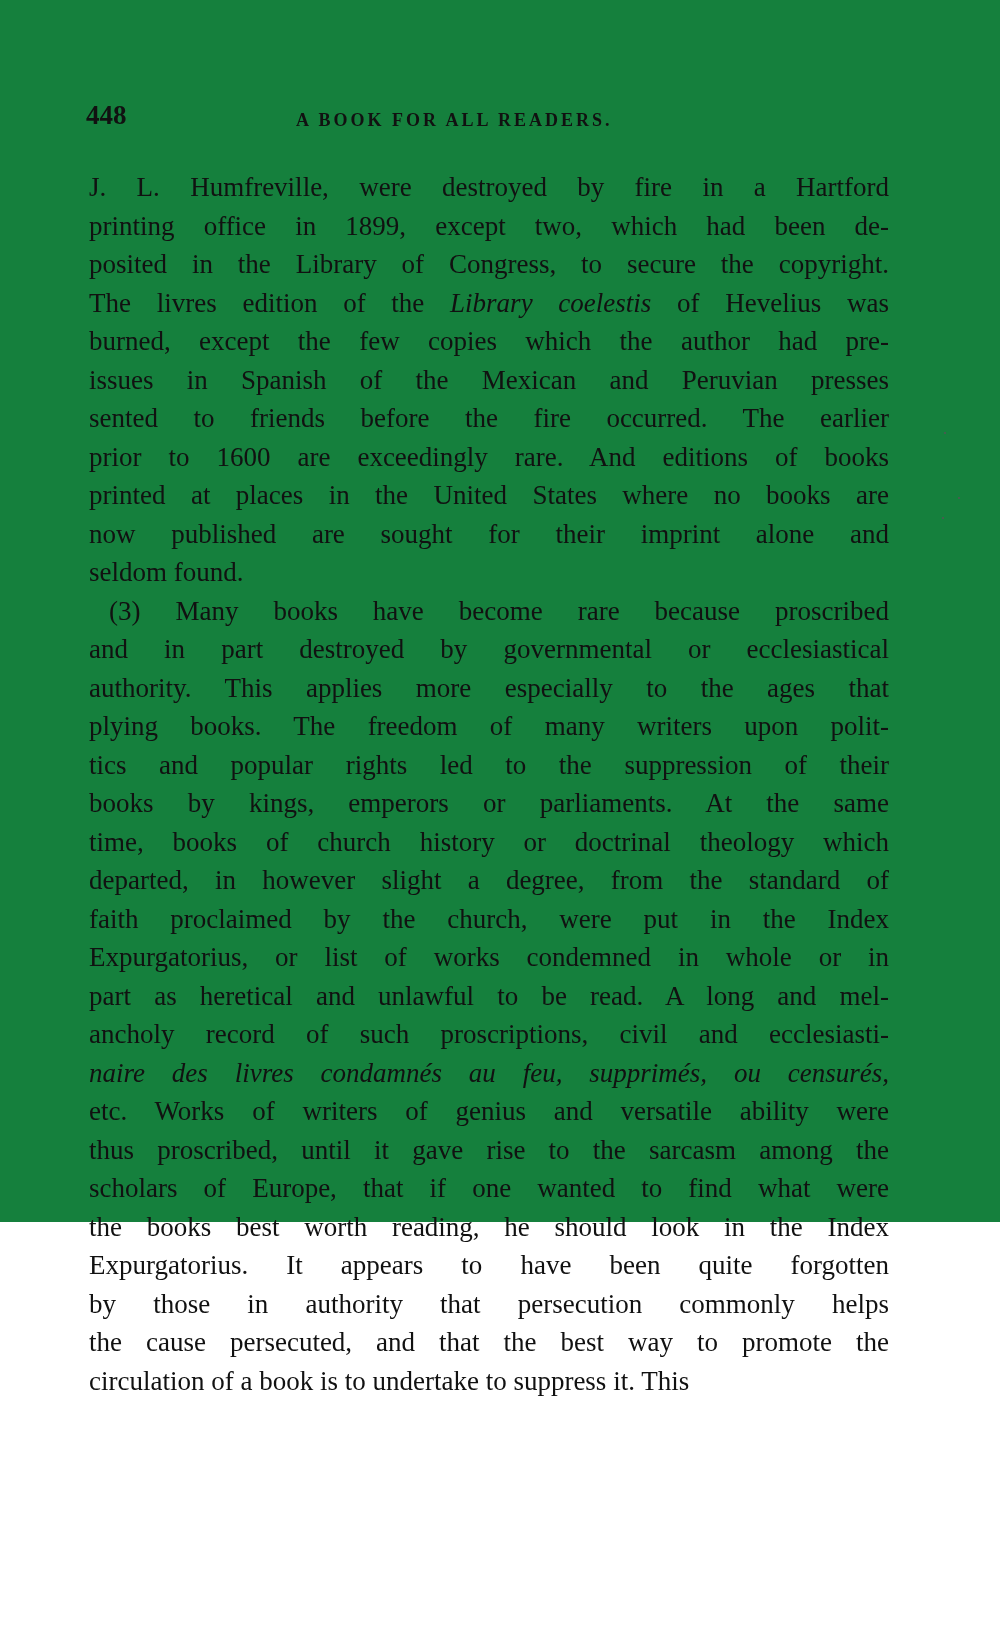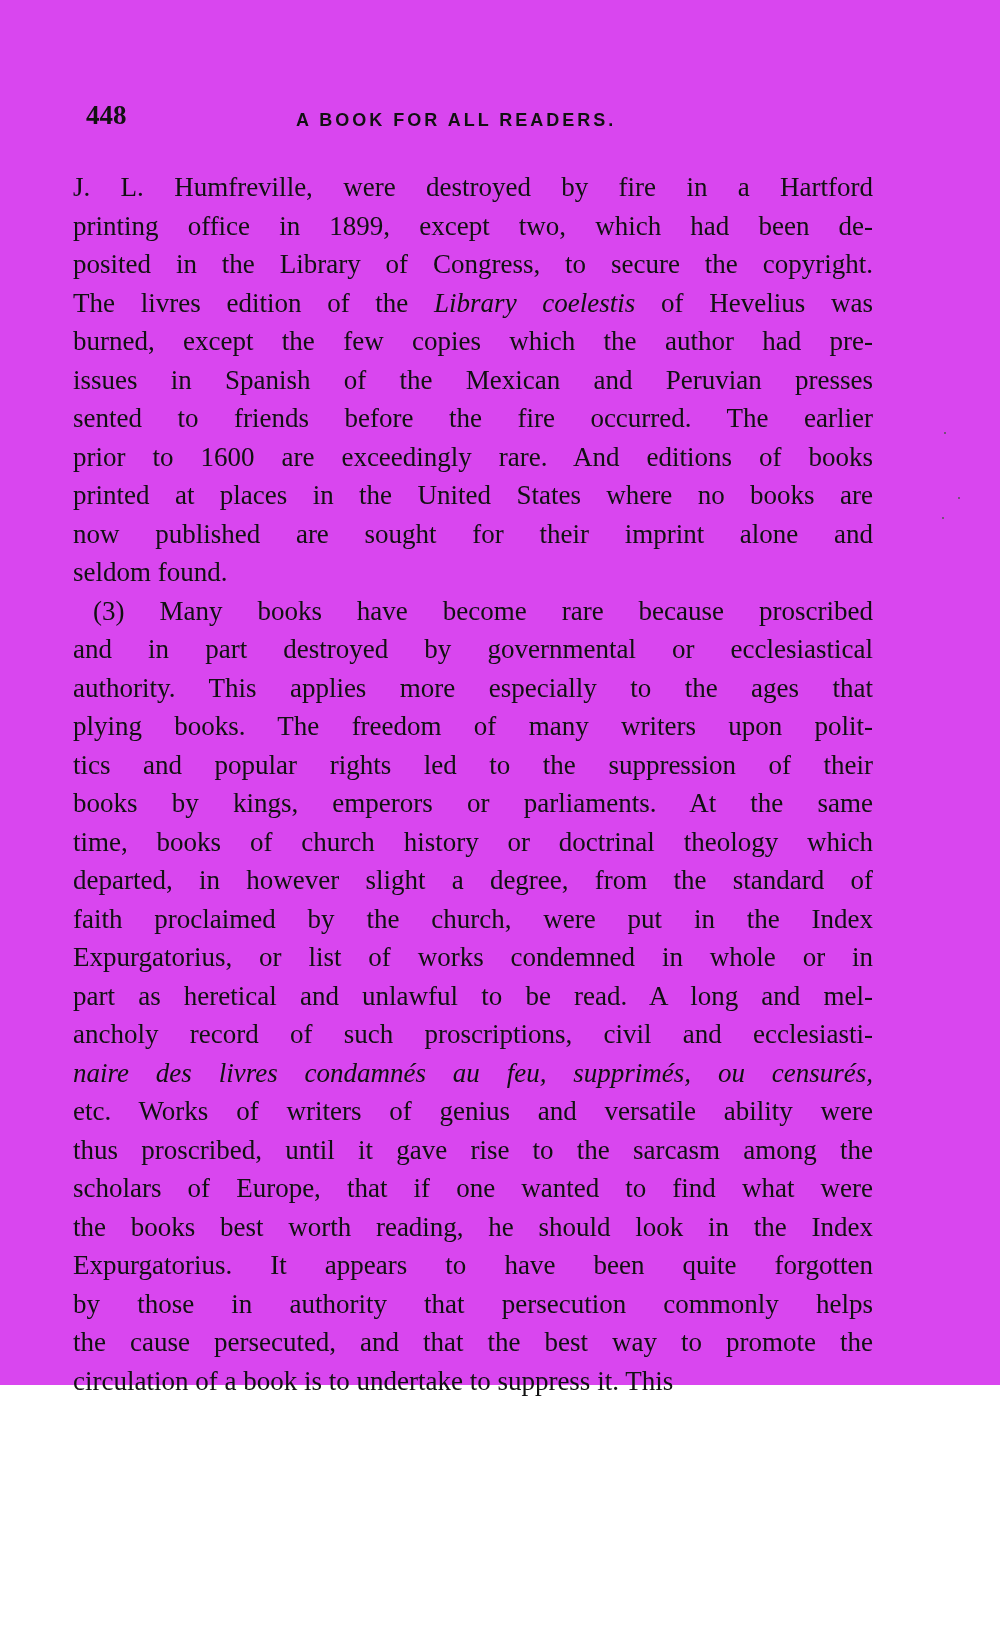--- a/index.html
+++ b/index.html
@@ -1,21 +1,21 @@
 <!DOCTYPE html>
 <html><head>
 <meta charset="utf-8">
 <style>
   html, body { margin: 0; padding: 0; background: #ffffff; }
   body { width: 1000px; height: 1633px; position: relative; overflow: hidden; font-family: "DejaVu Serif", "Liberation Serif", serif; color: #111; }
-  .page { position: absolute; left: 0; top: 0; width: 1000px; height: 1385px; background: #d946ef; }
+  .page { position: absolute; left: 0; top: 0; width: 1000px; height: 1222px; background: #15803d; }
   .header { position: absolute; top: 100px; left: 86px; width: 820px; height: 40px; }
   .page-number { position: absolute; left: 0; top: 0; font-size: 27px; font-weight: bold; font-family: "Liberation Serif", serif; }
-  .running-head { position: absolute; left: 210px; top: 10px; font-size: 18px; font-weight: bold; letter-spacing: 3px; font-family: Liberation Sans, sans-serif; }
-  .body-text { position: absolute; left: 73px; top: 168px; width: 800px; }
+  .running-head { position: absolute; left: 210px; top: 10px; font-size: 18px; font-weight: bold; letter-spacing: 3px; font-family: Liberation Serif, serif; }
+  .body-text { position: absolute; left: 89px; top: 168px; width: 800px; }
   .line { display: block; height: 38.5px; line-height: 38.5px; font-size: 27px; white-space: nowrap; text-align: justify; text-align-last: justify; font-family: "Liberation Serif", serif; }
   .line.last { text-align-last: left; }
   .line.indent { padding-left: 20px; }
   .mark { position: absolute; background: #555; width: 2px; height: 2px; border-radius: 1px; }
 </style>
 </head>
 <body>
 
 <div class="page">
   <div class="header">

